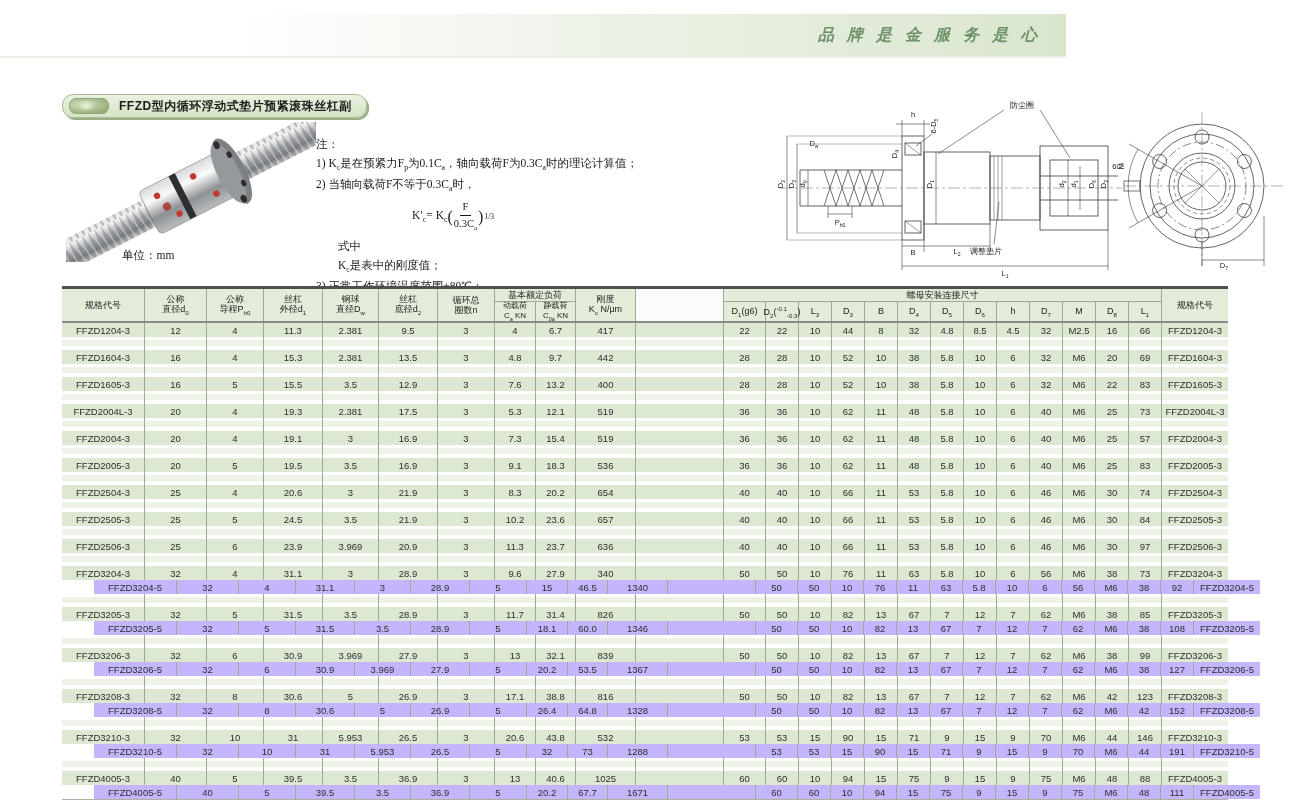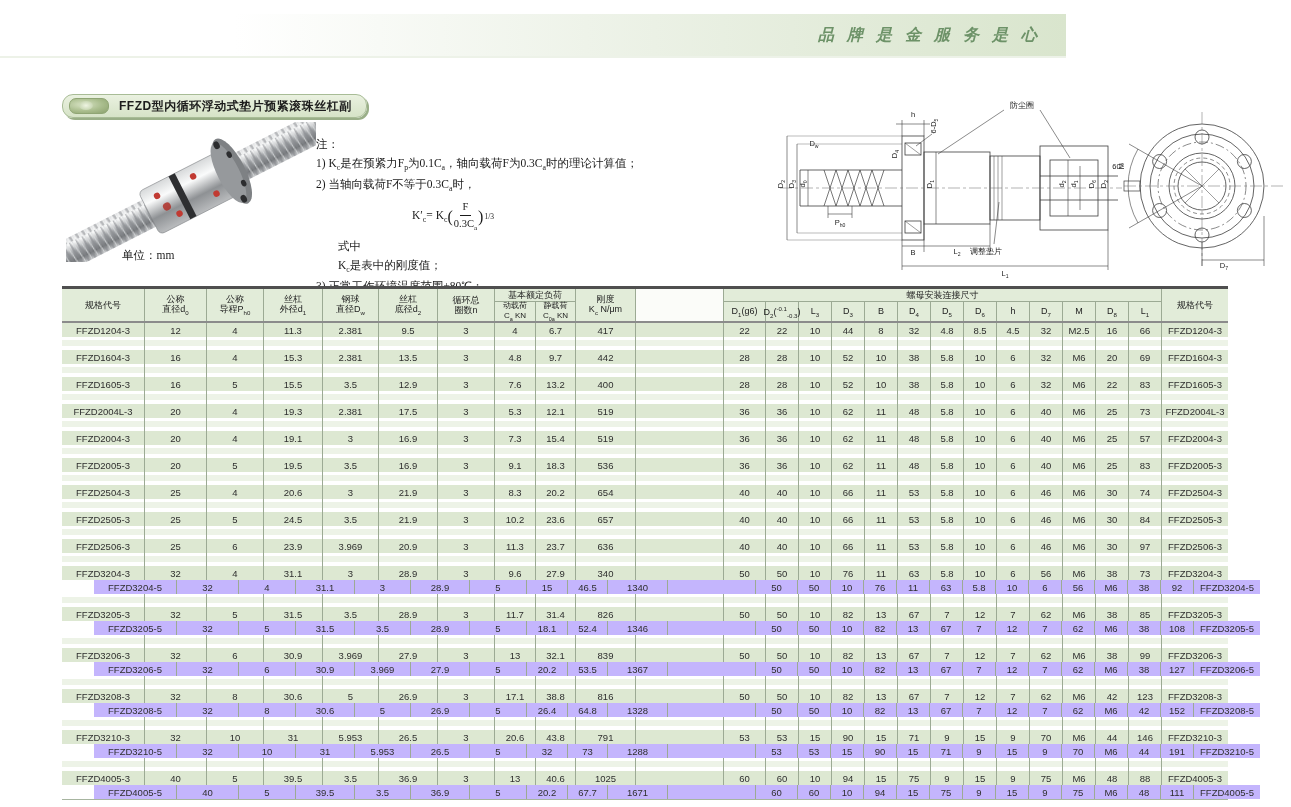--- a/index.html
+++ b/index.html
@@ -916,21 +916,21 @@
         </div>
         <div class="trow r1">
           <span class="tc br">FFZD3205-5</span>
           <span class="tc br">32</span>
           <span class="tc br">5</span>
           <span class="tc br">31.5</span>
           <span class="tc br">3.5</span>
           <span class="tc br">28.9</span>
           <span class="tc br">5</span>
           <span class="tc br">18.1</span>
-          <span class="tc br">52.4</span>
+          <span class="tc br">60.0</span>
           <span class="tc br">1346</span>
           <span class="tc "></span>
           <span class="tc br blft">50</span>
           <span class="tc br">50</span>
           <span class="tc br">10</span>
           <span class="tc br">82</span>
           <span class="tc br">13</span>
           <span class="tc br">67</span>
           <span class="tc br">7</span>
           <span class="tc br">12</span>
@@ -1133,21 +1133,21 @@
         <div class="trow r0">
           <span class="tc br">FFZD3210-3</span>
           <span class="tc br">32</span>
           <span class="tc br">10</span>
           <span class="tc br">31</span>
           <span class="tc br">5.953</span>
           <span class="tc br">26.5</span>
           <span class="tc br">3</span>
           <span class="tc br">20.6</span>
           <span class="tc br">43.8</span>
-          <span class="tc br">791</span>
+          <span class="tc br">532</span>
           <span class="tc "></span>
           <span class="tc br blft">53</span>
           <span class="tc br">53</span>
           <span class="tc br">15</span>
           <span class="tc br">90</span>
           <span class="tc br">15</span>
           <span class="tc br">71</span>
           <span class="tc br">9</span>
           <span class="tc br">15</span>
           <span class="tc br">9</span>

